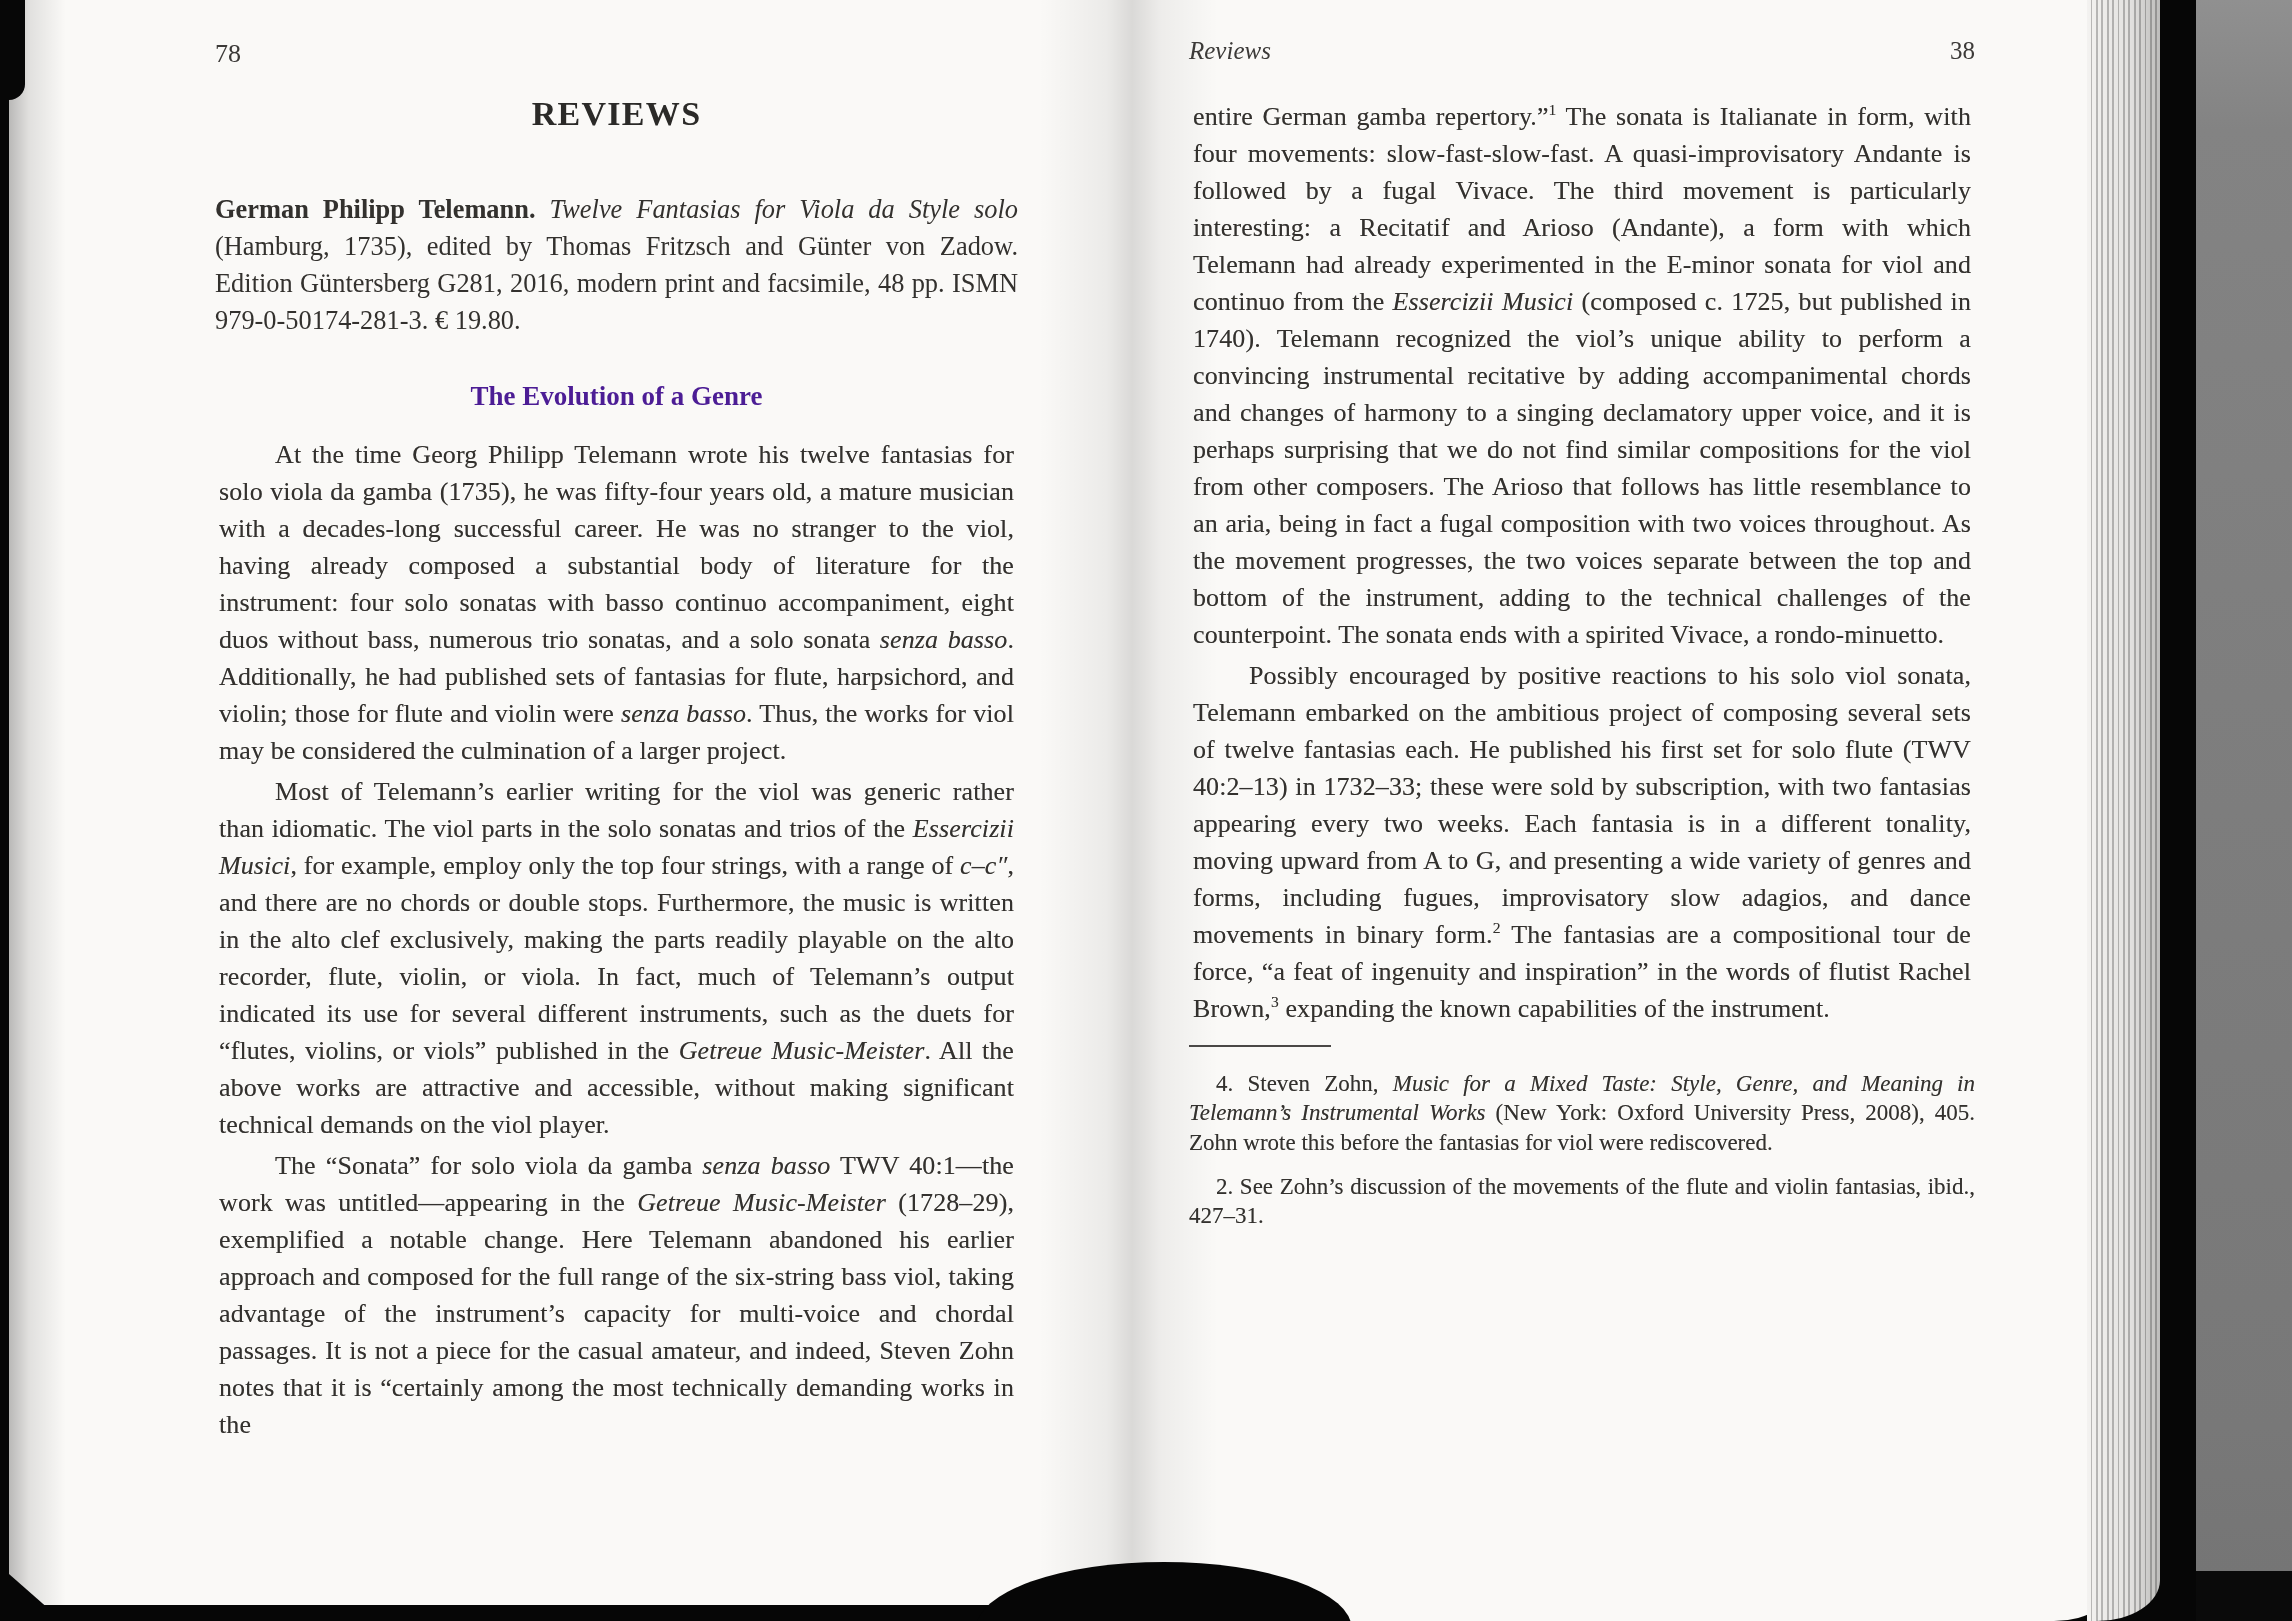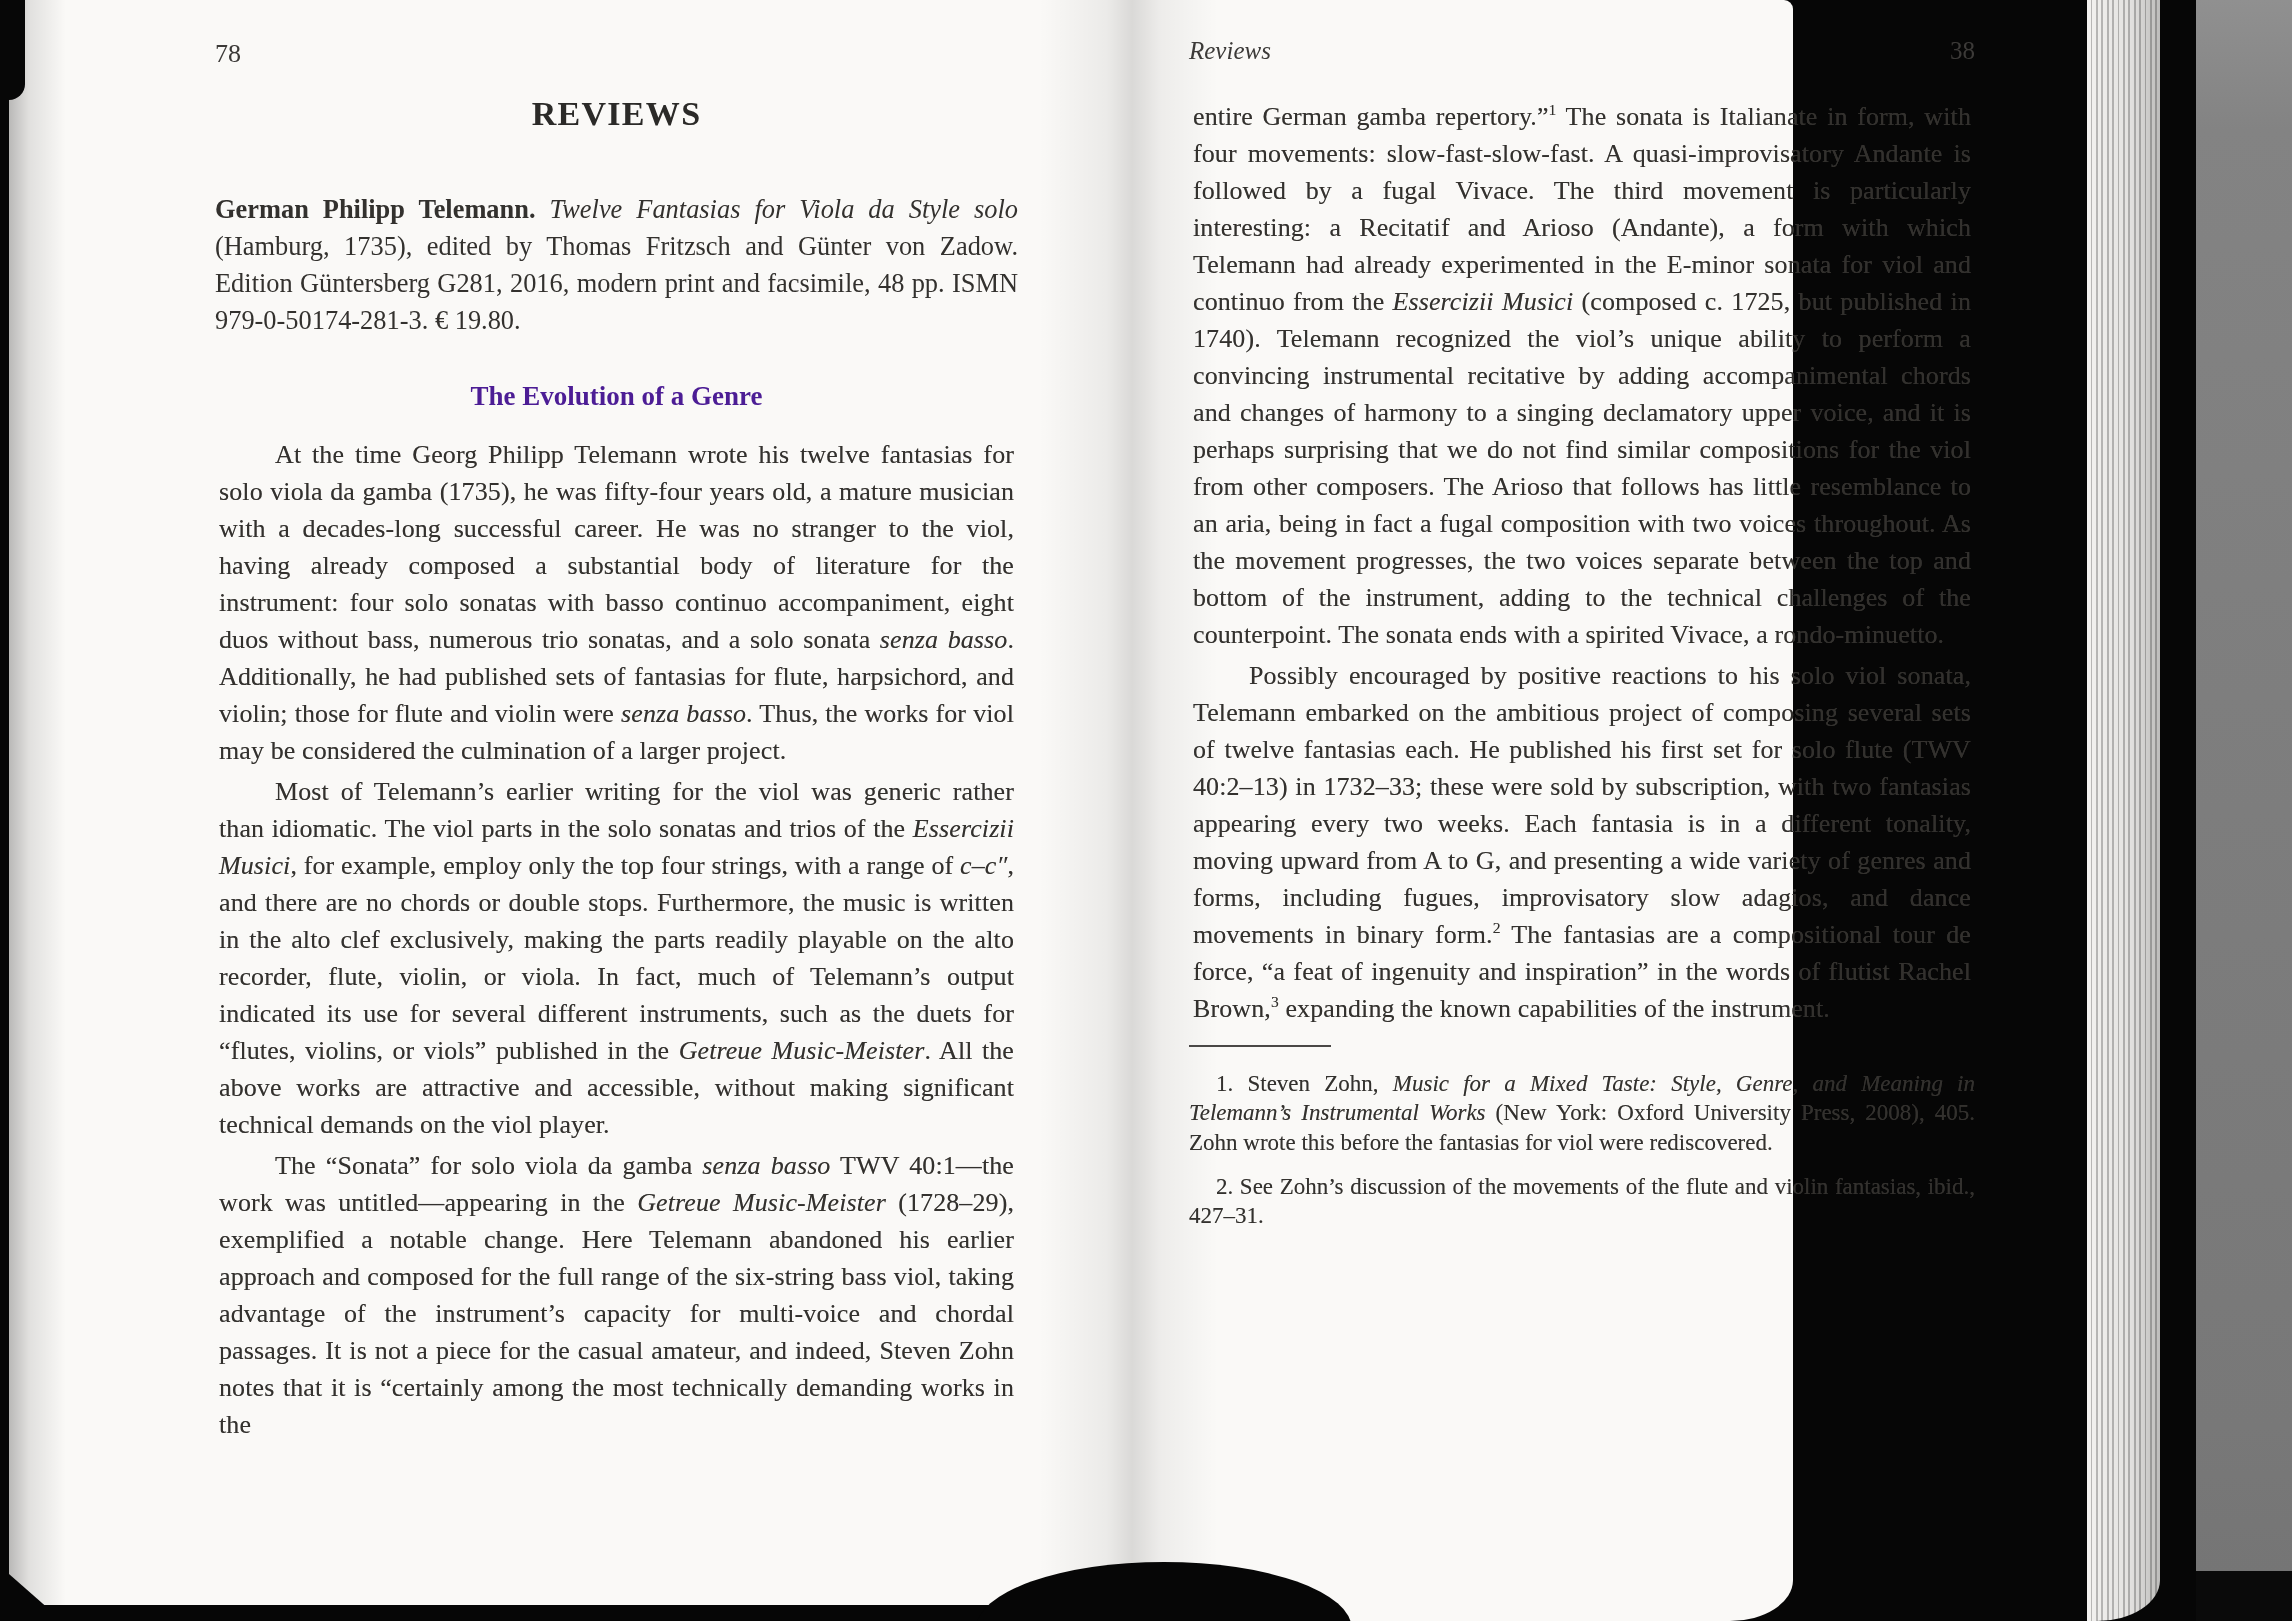--- a/index.html
+++ b/index.html
@@ -28,21 +28,21 @@
     content: "";
     position: absolute;
     left: 0; right: 0; bottom: 0;
     height: 50px;
     background: #0a0a0a;
   }
   
   .book {
     position: absolute;
     left: 9px; top: 0;
-    width: 1784px; height: 1621px;
+    width: 2108px; height: 1621px;
     background: #faf9f7;
     border-top-right-radius: 9px;
     border-bottom-right-radius: 63px 41px;
   }
   .left-edge-shadow {
     position: absolute;
     left: 0; top: 0;
     width: 57px; height: 1621px;
     background: linear-gradient(90deg, rgba(0,0,0,0.26) 0%, rgba(0,0,0,0.10) 35%, rgba(0,0,0,0) 100%);
   }
@@ -195,21 +195,21 @@
     </div>
 
     <div class="page-col page-right-content">
       <div class="running-header">
         <span class="rh-label">Reviews</span>
         <span class="rh-page">38</span>
       </div>
       <p class="body rp-first"><span>entire German gamba repertory.”</span><sup>1</sup><span> The sonata is Italianate in form, with four movements: slow-fast-slow-fast. A quasi-improvisatory Andante is followed by a fugal Vivace. The third movement is particularly interesting: a Recitatif and Arioso (Andante), a form with which Telemann had already experimented in the E-minor sonata for viol and continuo from the </span><span class="run-i">Essercizii Musici</span><span> (composed c. 1725, but published in 1740). Telemann recognized the viol’s unique ability to perform a convincing instrumental recitative by adding accompanimental chords and changes of harmony to a singing declamatory upper voice, and it is perhaps surprising that we do not find similar compositions for the viol from other composers. The Arioso that follows has little resemblance to an aria, being in fact a fugal composition with two voices throughout. As the movement progresses, the two voices separate between the top and bottom of the instrument, adding to the technical challenges of the counterpoint. The sonata ends with a spirited Vivace, a rondo-minuetto.</span></p>
       <p class="body indent"><span>Possibly encouraged by positive reactions to his solo viol sonata, Telemann embarked on the ambitious project of composing several sets of twelve fantasias each. He published his first set for solo flute (TWV 40:2–13) in 1732–33; these were sold by subscription, with two fantasias appearing every two weeks. Each fantasia is in a different tonality, moving upward from A to G, and presenting a wide variety of genres and forms, including fugues, improvisatory slow adagios, and dance movements in binary form.</span><sup>2</sup><span> The fantasias are a compositional tour de force, “a feat of ingenuity and inspiration” in the words of flutist Rachel Brown,</span><sup>3</sup><span> expanding the known capabilities of the instrument.</span></p>
       <div class="fn-rule"></div>
-      <p class="fn fn-first"><span>1. Steven Zohn, </span><span class="run-i">Music for a Mixed Taste: Style, Genre, and Meaning in Telemann’s Instrumental Works</span><span> (New York: Oxford University Press, 2008), 405. Zohn wrote this before the fantasias for viol were rediscovered.</span></p>
+      <p class="fn fn-first"><span>4. Steven Zohn, </span><span class="run-i">Music for a Mixed Taste: Style, Genre, and Meaning in Telemann’s Instrumental Works</span><span> (New York: Oxford University Press, 2008), 405. Zohn wrote this before the fantasias for viol were rediscovered.</span></p>
       <p class="fn"><span>2. See Zohn’s discussion of the movements of the flute and violin fantasias, ibid., 427–31.</span></p>
     </div>
 
     <div class="bottom-bar"></div>
     <div class="gutter-wedge"></div>
     <div class="corner-bl"></div>
   </div>
 
   <div class="corner-tl"></div>
 </div>

